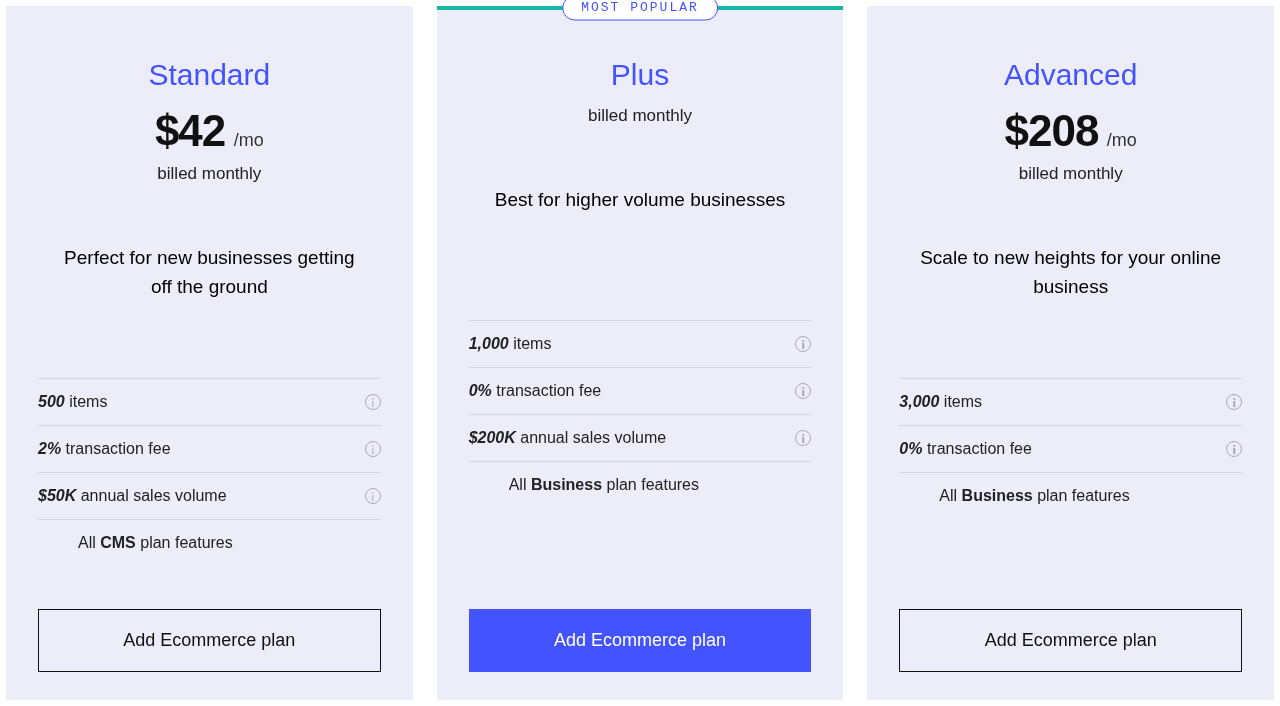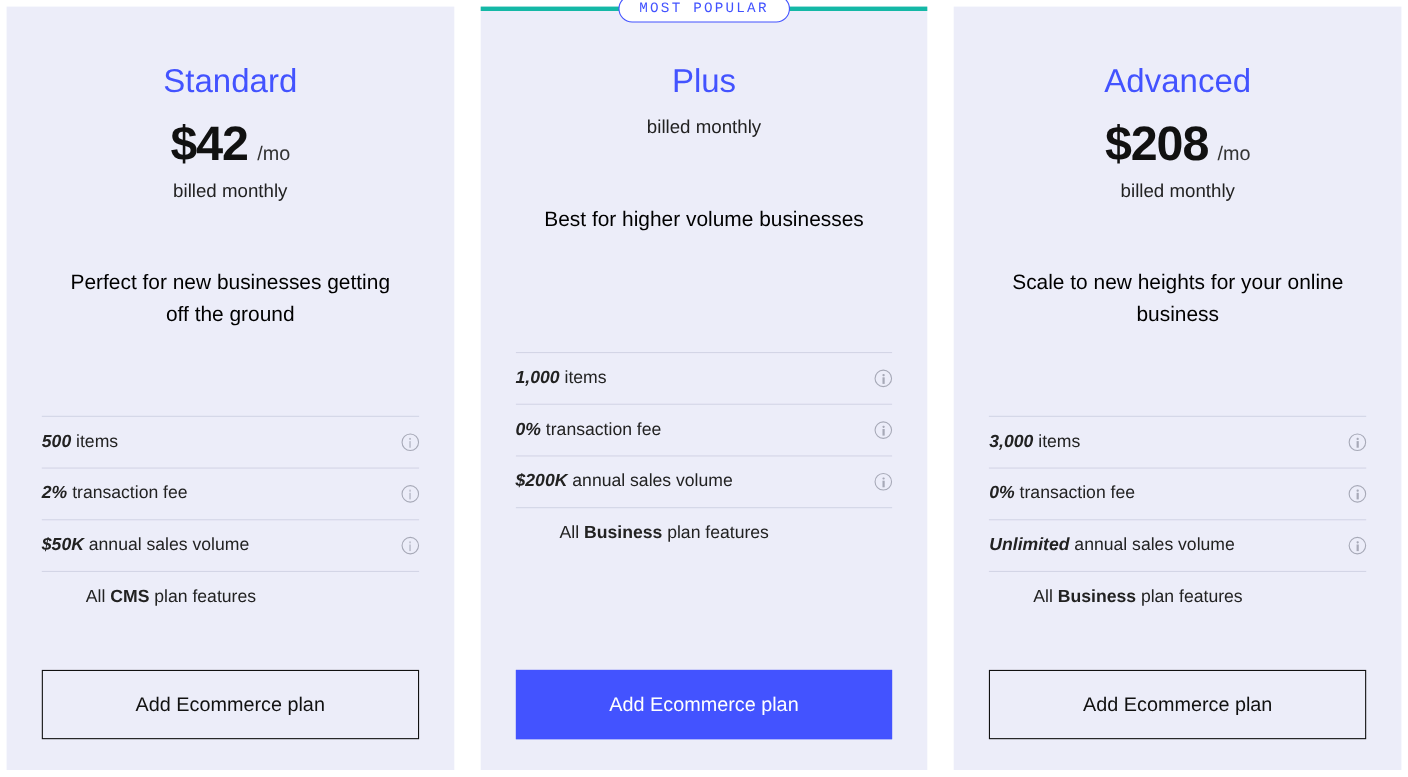--- a/index.html
+++ b/index.html
@@ -233,24 +233,20 @@
 
     <div class="features">
       <div class="feature-row">
         <span class="feature-text"><b>3,000</b><span> items</span></span>
         <span class="info-icon"></span>
       </div>
       <div class="feature-row">
         <span class="feature-text"><b>0%</b><span> transaction fee</span></span>
         <span class="info-icon"></span>
       </div>
-      <div class="feature-row">
-        <span class="feature-text"><b>Unlimited</b><span> annual sales volume</span></span>
-        <span class="info-icon"></span>
-      </div>
     </div>
     <div class="plan-includes">
       <span>All </span><b>Business</b><span> plan features</span>
     </div>
 
     <div class="spacer"></div>
     <button class="cta">Add Ecommerce plan</button>
   </div>
 
 </div>

